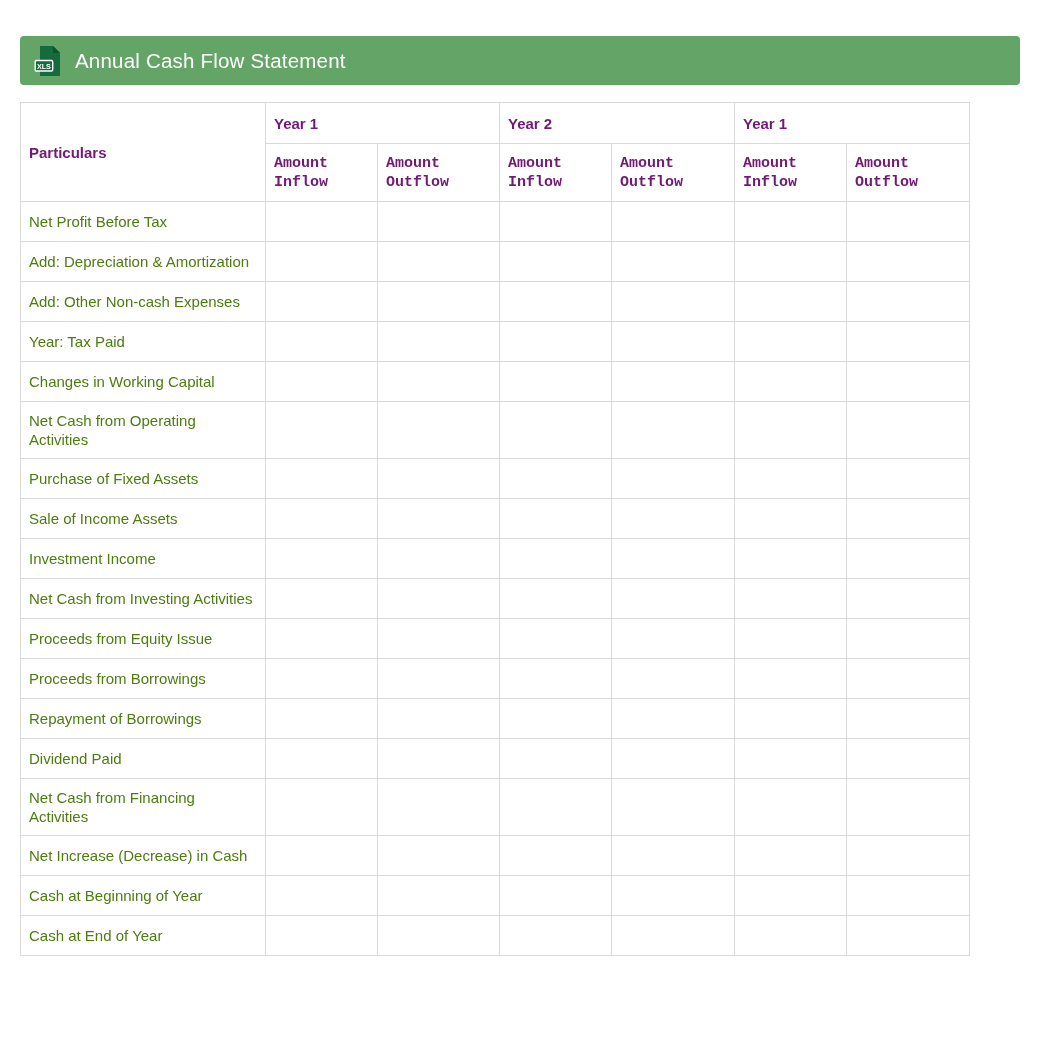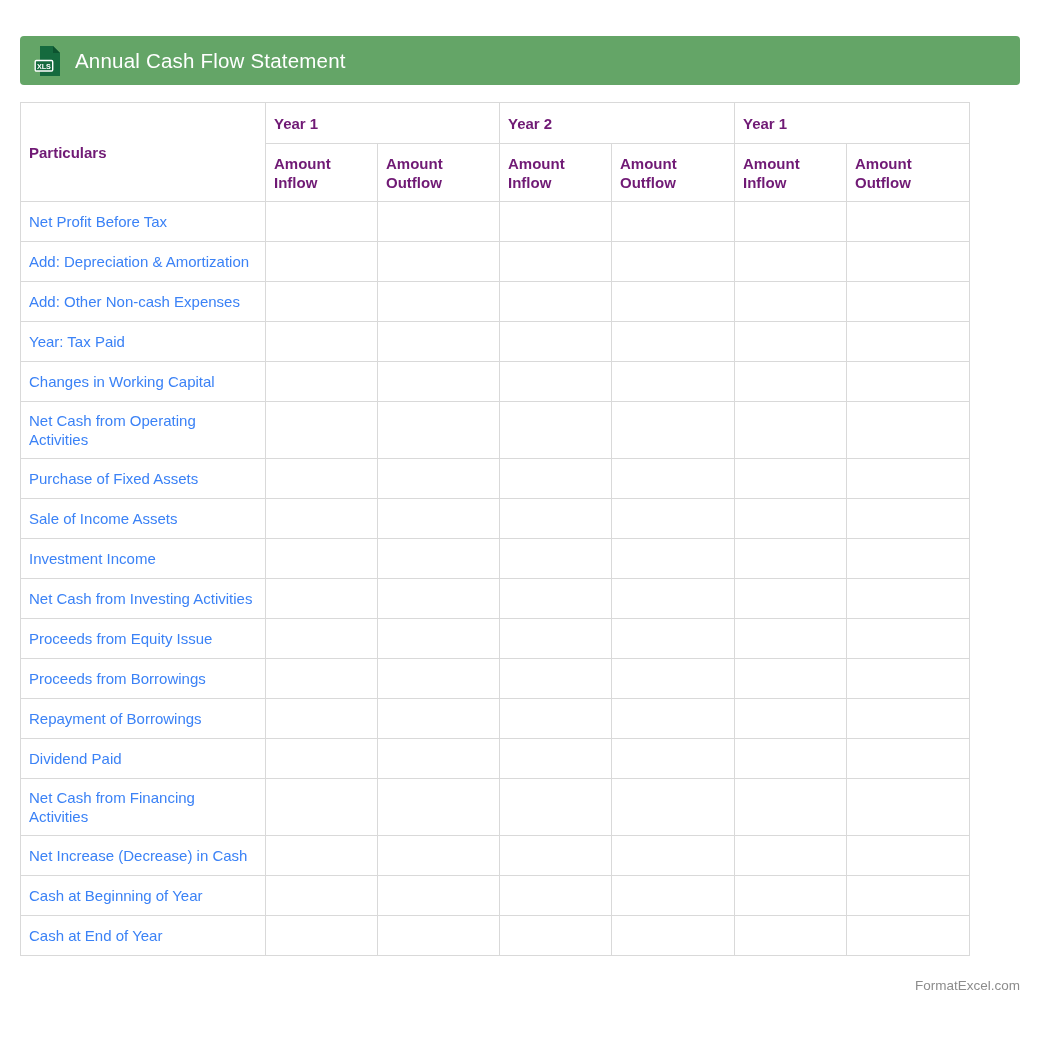--- a/index.html
+++ b/index.html
@@ -57,23 +57,23 @@
     vertical-align: middle;
     padding: 9px 10px 9px 8px;
     line-height: 19px;
     background: #ffffff;
   }
   table.cashflow thead th {
     font-weight: bold;
     color: #701a75;
   }
   tr.year-row { height: 41px; }
-  tr.sub-row  { height: 58px; }
+  tr.sub-row  { height: 58px; font-family: Liberation Mono, monospace; }
   tbody tr    { height: 40px; }
-  td.label-cell { color: #3b82f6; }
+  td.label-cell { color: #4d7c0f; }
   td.amount-cell { cursor: cell; }
   
   .footer {
     width: 1000px;
     margin-top: 22px;
     text-align: right;
     font-size: 13.5px;
     color: #8c8c8c;
   }
 </style>
@@ -277,15 +277,14 @@
           <td class="amount-cell"></td>
           <td class="amount-cell"></td>
           <td class="amount-cell"></td>
           <td class="amount-cell"></td>
           <td class="amount-cell"></td>
           <td class="amount-cell"></td>
         </tr>
       </tbody>
   </table>
 
-  <div class="footer">FormatExcel.com</div>
 
 </div>
 
 </body></html>

